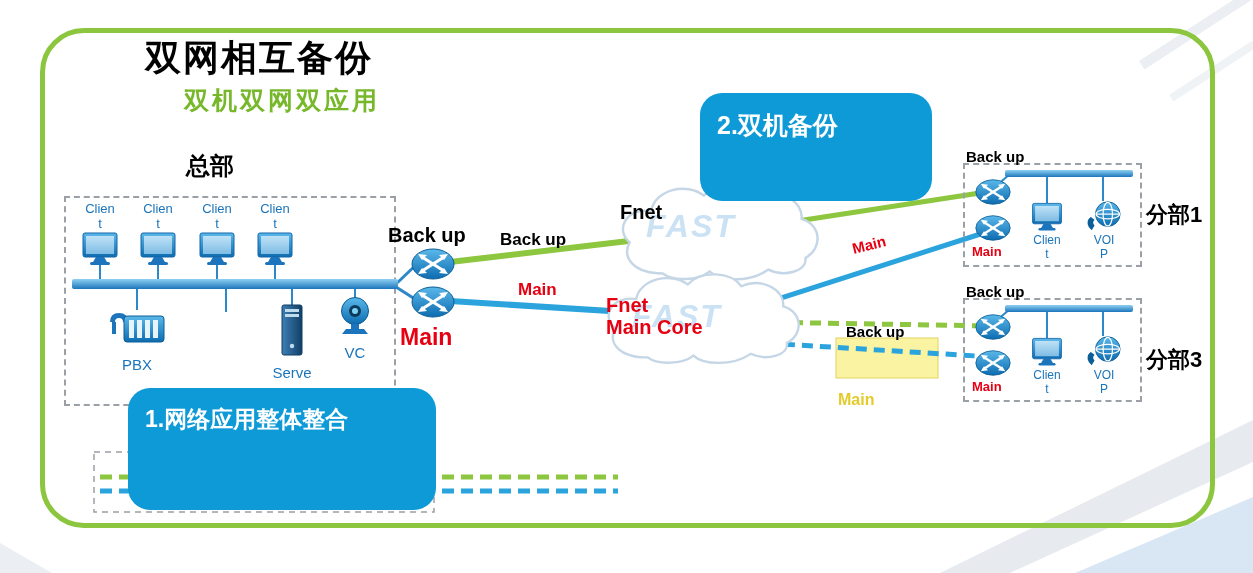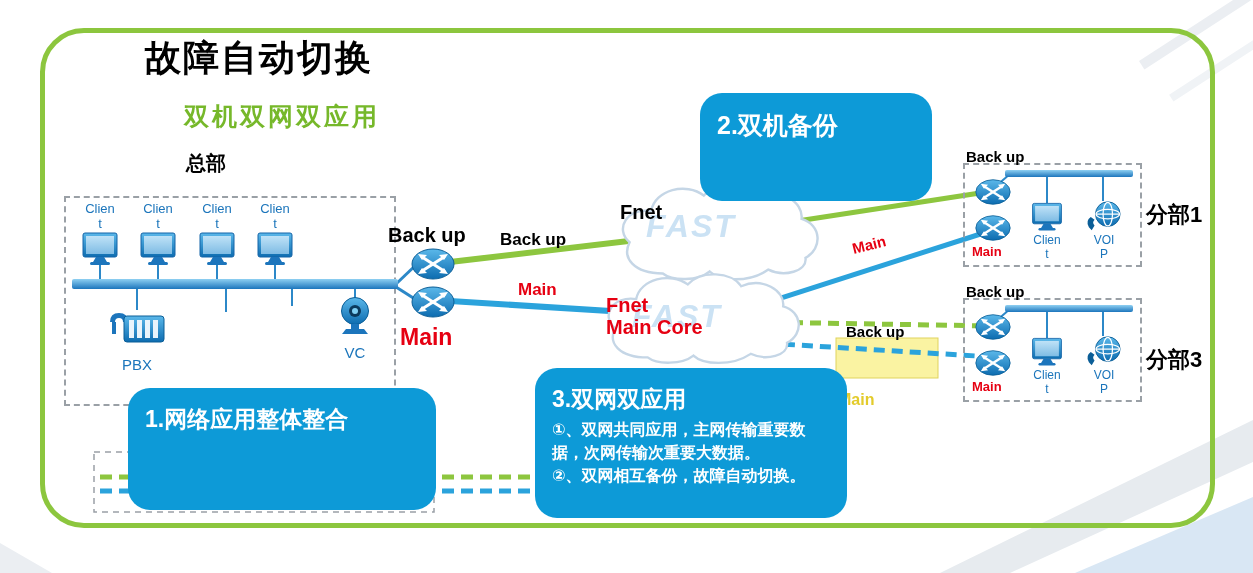--- a/index.html
+++ b/index.html
@@ -10,22 +10,22 @@
   
   .bg-br-gray{left:940px;top:420px;width:313px;height:153px;background:#E7EBEF;clip-path:polygon(0 100%,100% 0,100% 100%);z-index:0;}
   .bg-br-white{left:1010px;top:462px;width:243px;height:111px;background:#fff;clip-path:polygon(0 100%,100% 0,100% 100%);z-index:0;}
   .bg-br-blue{left:1075px;top:497px;width:178px;height:76px;background:#D9E7F4;clip-path:polygon(0 100%,100% 0,100% 100%);z-index:0;}
   .bg-bl-gray{left:0;top:543px;width:52px;height:30px;background:#EBEEF2;clip-path:polygon(0 0,100% 100%,0 100%);z-index:0;}
   .bg-tr1{left:1128px;top:14px;width:170px;height:10px;background:#EBEEF2;transform:rotate(-33deg);z-index:0;}
   .bg-tr2{left:1160px;top:56px;width:140px;height:8px;background:#F0F3F6;transform:rotate(-33deg);z-index:0;}
   
   .frame{left:40px;top:28px;width:1165px;height:490px;border:5px solid #8CC63E;border-radius:44px;z-index:0;}
   .title{left:145px;top:34px;font-size:36px;font-weight:bold;color:#000;letter-spacing:2px;z-index:3;}
-  .subtitle{left:184px;top:100px;font-size:25px;font-weight:bold;color:#76B82A;letter-spacing:3px;z-index:3;}
-  .hq-title{left:186px;top:150px;font-size:20px;font-weight:bold;color:#000;z-index:3;}
+  .subtitle{left:184px;top:84px;font-size:25px;font-weight:bold;color:#76B82A;letter-spacing:3px;z-index:3;}
+  .hq-title{left:186px;top:150px;font-size:24px;font-weight:bold;color:#000;z-index:3;}
   .dashed-box{border:2px dashed #9AA0A6;z-index:2;}
   .hq-box{left:64px;top:196px;width:328px;height:206px;}
   
   .lbl-blue{color:#1B75BB;text-align:center;line-height:1.15;z-index:3;}
   .lbl-black-bold{color:#000;font-weight:bold;z-index:4;}
   .lbl-red-bold{color:#E60012;font-weight:bold;z-index:4;}
   .client{width:48px;text-align:center;z-index:3;}
   .client .lbl{font-size:13px;color:#1B75BB;line-height:1.15;}
   .device{text-align:center;z-index:3;}
   .device .lbl{font-size:15px;color:#1B75BB;margin-top:4px;}
@@ -69,21 +69,21 @@
 
   <div class="tri bg-br-gray"></div>
   <div class="tri bg-br-white"></div>
   <div class="tri bg-br-blue"></div>
   <div class="tri bg-bl-gray"></div>
   <div class="tri bg-tr1"></div>
   <div class="tri bg-tr2"></div>
 
   <div class="abs frame"></div>
 
-  <div class="abs title">故障自动切换</div>
+  <div class="abs title">双网相互备份</div>
   <div class="abs subtitle">双机双网双应用</div>
 
   <svg class="lines" width="1253" height="573">
 
     <g stroke="#2C88C8" stroke-width="2">
       <line x1="100" y1="264" x2="100" y2="282"></line>
       <line x1="158" y1="264" x2="158" y2="282"></line>
       <line x1="217" y1="264" x2="217" y2="282"></line>
       <line x1="275" y1="264" x2="275" y2="282"></line>
       <line x1="137" y1="287" x2="137" y2="310"></line>
@@ -169,20 +169,29 @@
       <rect x="16" y="8" width="40" height="26" rx="3" fill="url(#devblue)" stroke="#0A5E97"></rect>
       <g fill="#E8F4FC">
           <rect x="21" y="12" width="5" height="18"></rect>
           <rect x="29" y="12" width="5" height="18"></rect>
           <rect x="37" y="12" width="5" height="18"></rect>
           <rect x="45" y="12" width="5" height="18"></rect>
         </g>
     </svg>
     <div class="lbl">PBX</div>
   </div>
+  <div class="abs device" style="left:270px;top:304px;width:44px;">
+    <svg width="24" height="52" viewBox="0 0 24 52">
+      <rect x="2" y="1" width="20" height="50" rx="2" fill="url(#srv)" stroke="#0F3F66"></rect>
+      <rect x="5" y="5" width="14" height="3" fill="#BFDCEF"></rect>
+        <rect x="5" y="10" width="14" height="3" fill="#BFDCEF"></rect>
+      <circle cx="12" cy="42" r="2.2" fill="#BFDCEF"></circle>
+    </svg>
+    <div class="lbl">Serve</div>
+  </div>
   <div class="abs device" style="left:330px;top:296px;width:50px;">
     <svg width="44" height="40" viewBox="0 0 44 40">
       <circle cx="22" cy="15" r="13.5" fill="url(#devblue)" stroke="#0A5E97"></circle>
       <circle cx="22" cy="15" r="6" fill="#0B3A5E"></circle>
         <circle cx="22" cy="15" r="3" fill="#7FD0F5"></circle>
       <rect x="18" y="28" width="8" height="5" fill="#1C75BC"></rect>
       <path d="M9 38 h26 l-4 -5 h-18 z" fill="#1C75BC"></path>
     </svg>
     <div class="lbl">VC</div>
   </div>
@@ -362,19 +371,14 @@
   <div class="abs lbl-black-bold" style="left:1146px;top:345px;font-size:22px;text-align:right;">分部3</div>
 
   <div class="abs callout" style="left:128px;top:388px;width:308px;height:122px;">
     <div class="c-title" style="font-size:23px;">1.网络应用整体整合</div>
   </div>
 
   <div class="abs callout" style="left:700px;top:93px;width:232px;height:108px;">
     <div class="c-title" style="font-size:25px;">2.双机备份</div>
   </div>
 
-  <div class="abs callout" style="left:535px;top:368px;width:312px;height:150px;">
-    <div class="c-title" style="font-size:23px;">3.双网双应用</div>
-    <div class="c-body" style="font-size:16px;margin-top:3px;">①、双网共同应用，主网传输重要数据，次网传输次重要大数据。</div>
-    <div class="c-body" style="font-size:16px;">②、双网相互备份，故障自动切换。</div>
-  </div>
 
 </div>
 
 </body></html>

